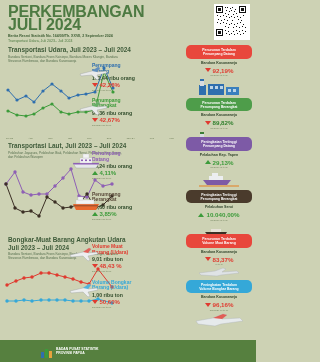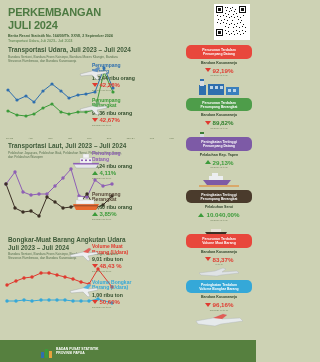--- a/index.html
+++ b/index.html
@@ -8,21 +8,21 @@
     background:#cdd2b4;
     font-family:"Liberation Sans",sans-serif;
     color:#3f5b3a;
     position:relative;
   }
   .sheet{position:absolute;inset:0;}
 
   
   .header{padding:6px 8px 2px 8px;position:relative;}
   .title{
-    font-size:11px;line-height:12.5px;font-weight:700;
+    font-size:16px;line-height:12.5px;font-weight:700;
     color:#4d7a42;letter-spacing:-0.2px;
   }
   .title span{display:block;}
   .subtitle{margin-top:3px;}
   .sub1{font-size:3.6px;line-height:4.6px;font-weight:700;color:#3c5c33;}
   .sub2{font-size:3.6px;line-height:4.6px;color:#4d7a42;}
 
   .qr{
     position:absolute;top:4px;right:6px;
     width:34px;height:34px;background:#ffffff;padding:1px;

